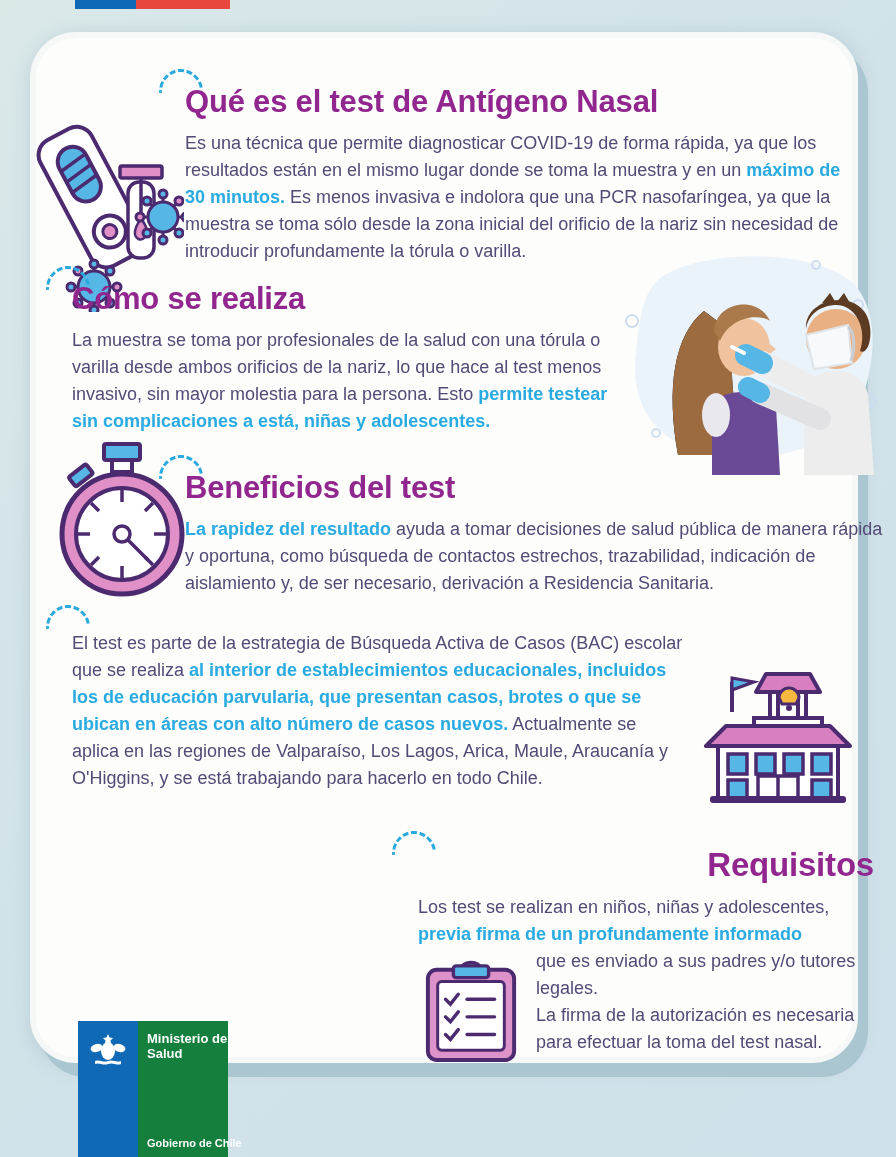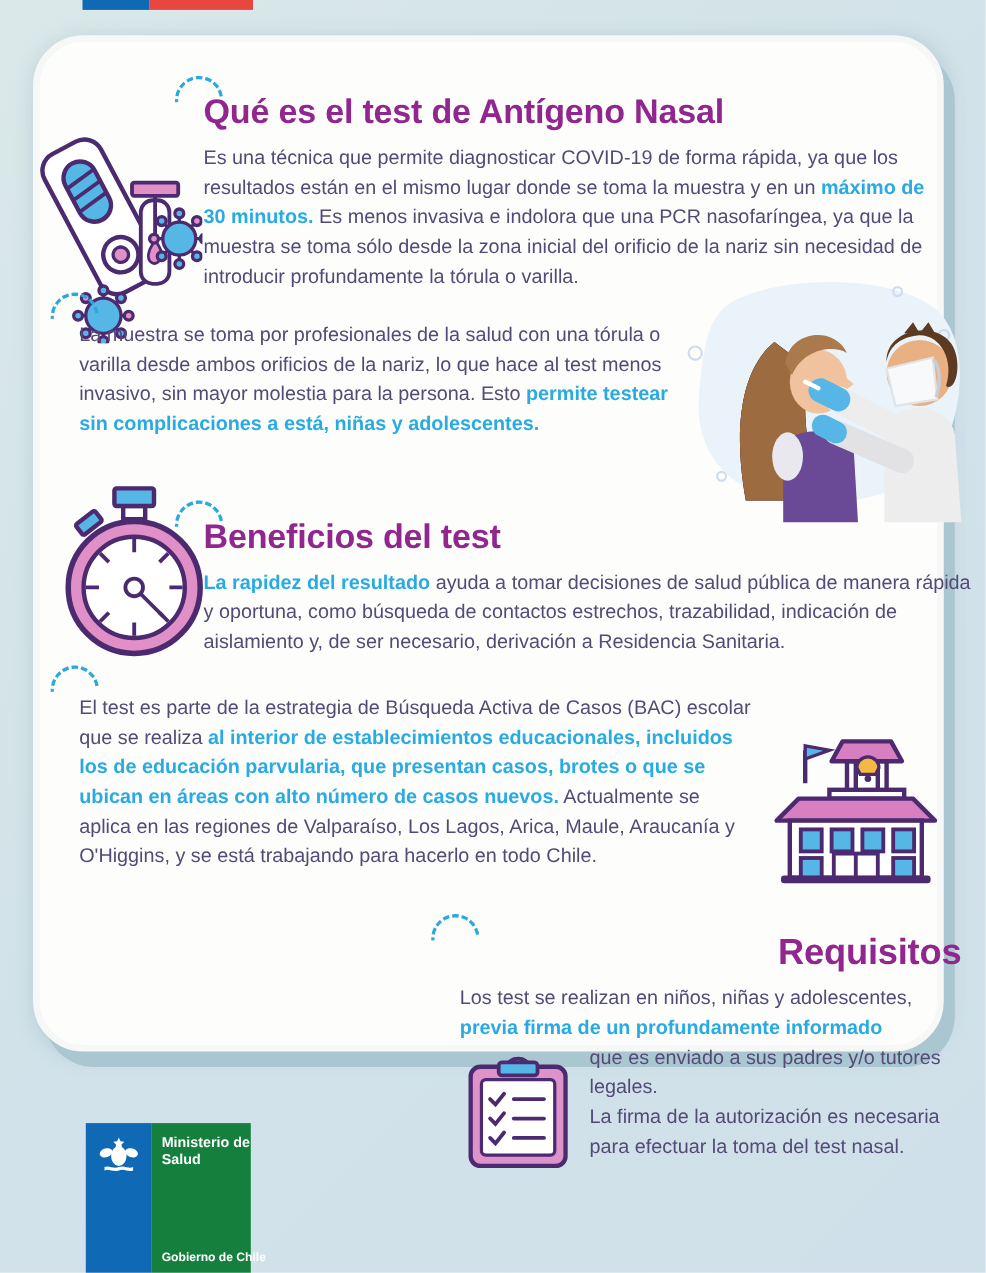--- a/index.html
+++ b/index.html
@@ -6,21 +6,21 @@
   body{
     width:896px;height:1157px;position:relative;overflow:hidden;
     background:linear-gradient(135deg,#dae8e8 0%,#d2e2e9 45%,#cfe0ea 100%);
     font-family:"Liberation Sans",sans-serif;
   }
   .top-strip{position:absolute;left:75px;top:0;height:9px;display:flex;}
   .top-strip .b{width:61px;background:#0f69b4;}
   .top-strip .r{width:94px;background:#e8473f;}
 
   .card{
-    position:absolute;left:30px;top:32px;width:828px;height:924px;
+    position:absolute;left:30px;top:32px;width:828px;height:1031px;
     background:#fdfdfc;border:6px solid #f5f8f7;border-radius:46px;
     box-sizing:border-box;
     box-shadow:10px 14px 0 #aac7d1, 2px 4px 18px rgba(140,170,185,.45);
   }
 
   .sec{position:absolute;}
   .sec-title{
     position:relative;margin:0;font-size:31px;font-weight:800;
     color:#91278e;letter-spacing:-.2px;line-height:1.15;
   }
@@ -116,20 +116,21 @@
     <h2 class="sec-title">
       <span class="arc"></span>
       <span>Qué es el test de Antígeno Nasal</span>
     </h2>
     <div class="sec-body"><span>Es una técnica que permite diagnosticar COVID-19 de forma rápida, ya que los resultados están en el mismo lugar donde se toma la muestra y en un </span><span class="hl">máximo de 30 minutos.</span><span> Es menos invasiva e indolora que una PCR nasofaríngea, ya que la muestra se toma sólo desde la zona inicial del orificio de la nariz sin necesidad de introducir profundamente la tórula o varilla.</span></div>
   </div>
 
   <div class="sec" style="left:36px;top:243px;width:550px;">
     <h2 class="sec-title">
       <span class="arc"></span>
+      <span>Cómo se realiza</span>
     </h2>
     <div class="sec-body"><span>La muestra se toma por profesionales de la salud con una tórula o varilla desde ambos orificios de la nariz, lo que hace al test menos invasivo, sin mayor molestia para la persona. Esto </span><span class="hl">permite testear sin complicaciones a está, niñas y adolescentes.</span></div>
   </div>
 
   <svg class="illus" style="left:572px;top:205px;" width="282" height="232" viewBox="0 0 282 232">
     <path d="M60 30 C110 5 210 8 245 40 C272 68 268 120 252 160 C235 205 150 225 95 210 C45 196 22 160 28 110 C32 72 35 43 60 30 Z" fill="#eaf2fa"></path>
     <g fill="none" stroke="#cddcee" stroke-width="2">
       <circle cx="24" cy="78" r="6"></circle>
         <circle cx="250" cy="62" r="5"></circle>
         <circle cx="262" cy="158" r="6"></circle>

